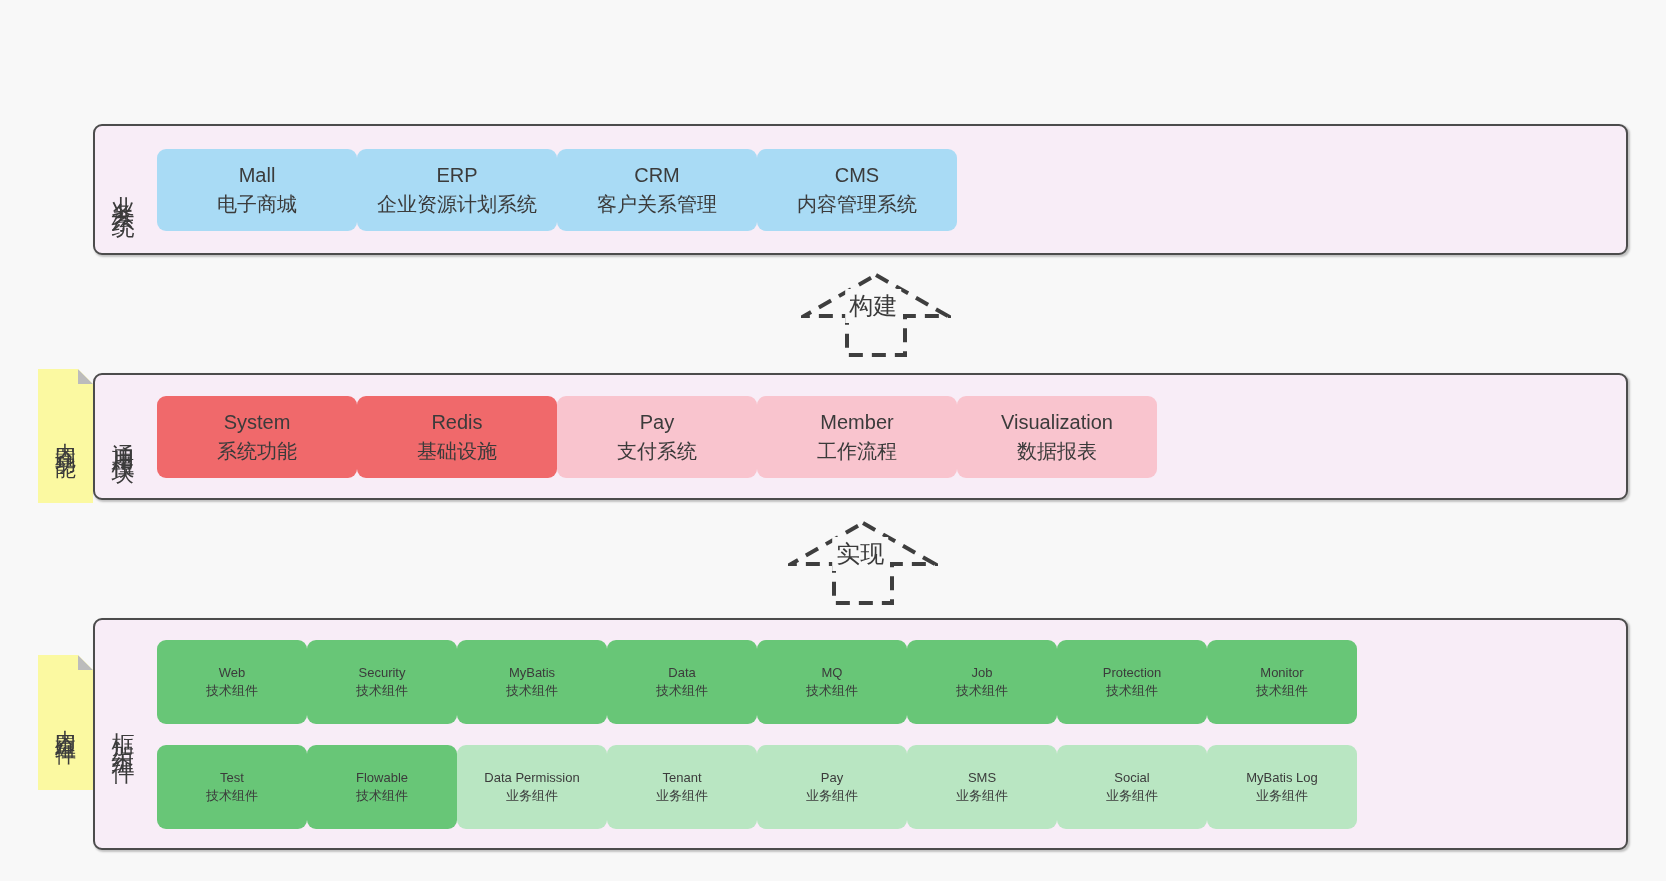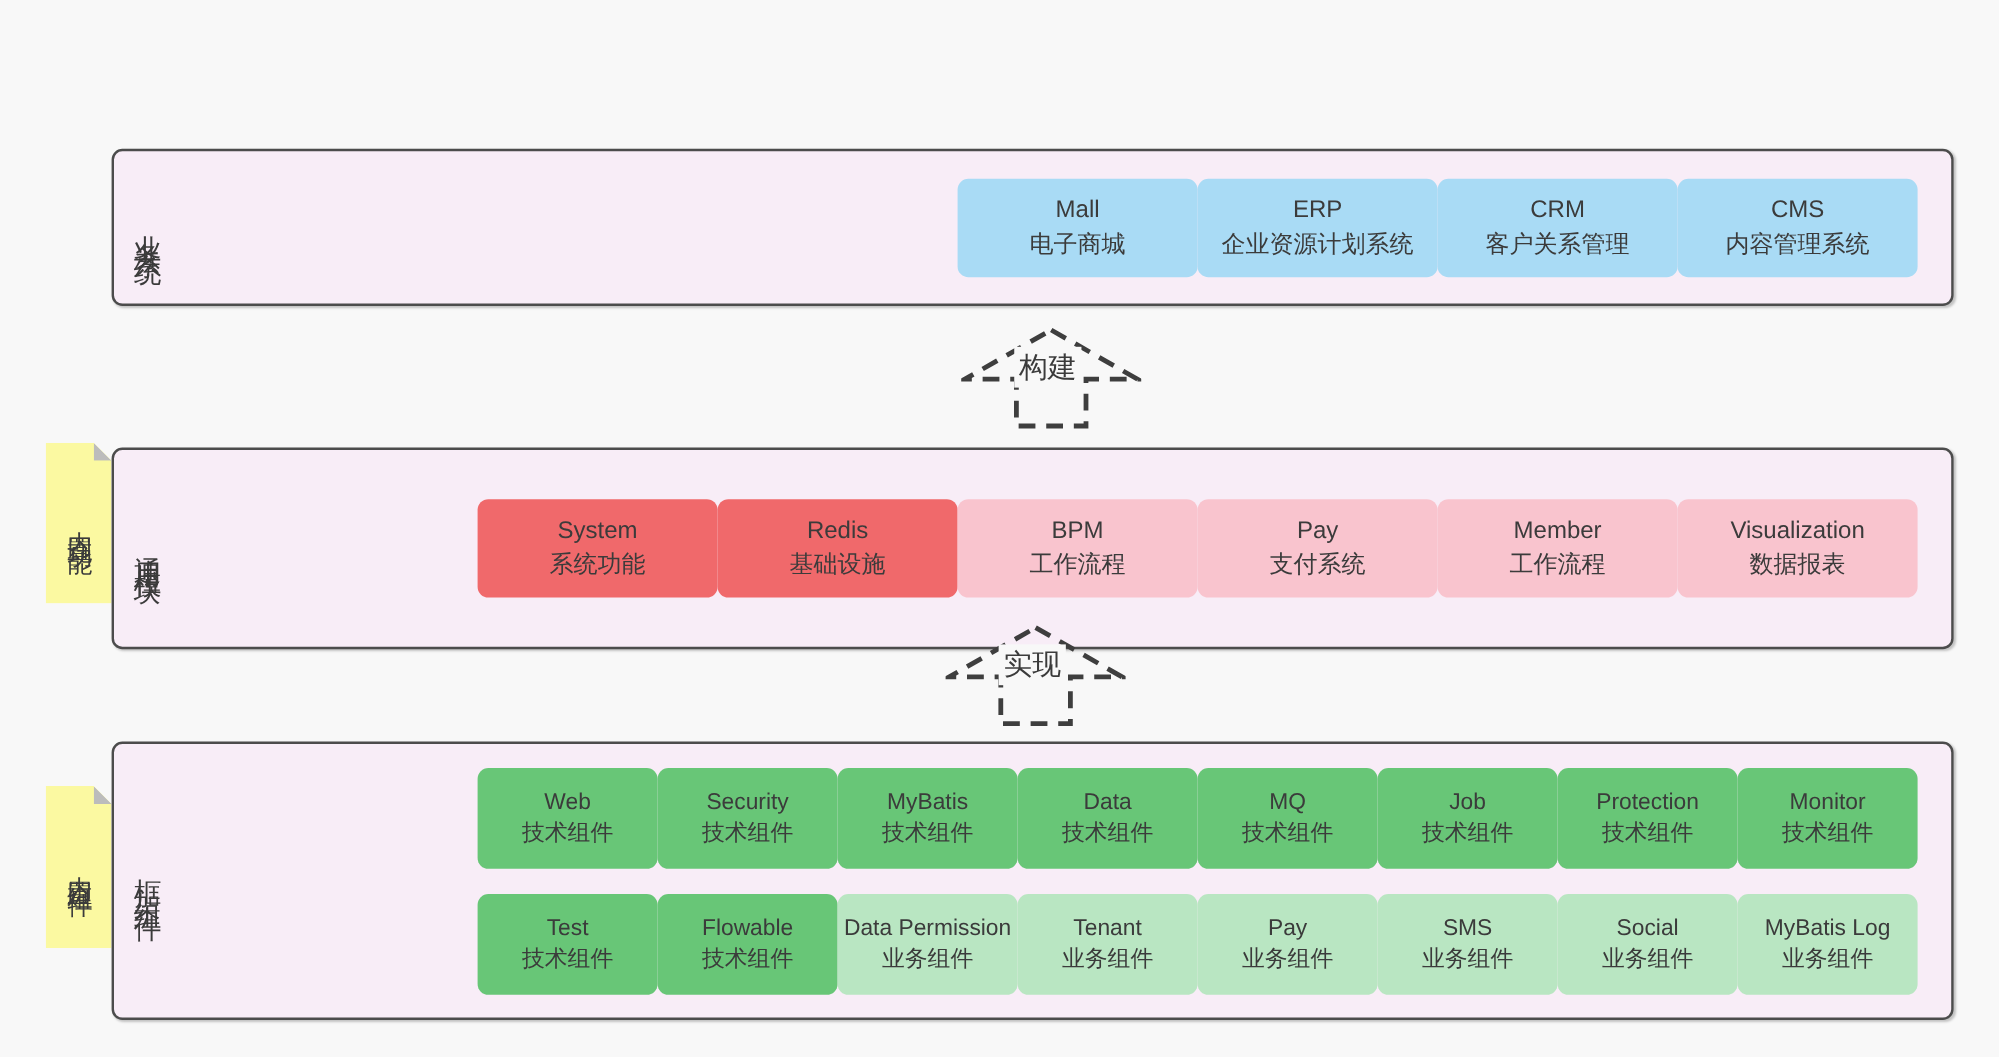--- a/index.html
+++ b/index.html
@@ -19,39 +19,39 @@
     left:93px; width:1535px;
     background: var(--section-bg, #f8edf7);
     border: 2px solid var(--section-border, #4c4c4c);
     border-radius: 9px;
     box-sizing: border-box;
     display:flex;
     align-items:stretch;
     box-shadow: 1.5px 1.5px 2px rgba(0,0,0,.22);
   }
   .panel-s1 { top:124px; height:131px; }
-  .panel-s2 { top:373px; height:168px; }
+  .panel-s2 { top:373px; height:127px; }
   .panel-s3 { top:618px; height:232px; }
 
   .v-label {
     flex:0 0 46px;
     display:flex; align-items:center; justify-content:center;
     writing-mode: vertical-rl;
     text-orientation: upright;
     font-size:23px;
     letter-spacing:6px;
     color: var(--text, #3b3b3b);
     padding-left:6px;
   }
   .panel-s3 .v-label { letter-spacing:10px; }
 
   .boxes {
     flex:1;
     display:flex;
-    justify-content:flex-end;
+    justify-content:flex-start;
     align-items:center;
     margin-left:10px;
     margin-right:28px;
   }
   .boxes-col {
     flex:1;
     display:flex;
     flex-direction:column;
     justify-content:center;
     gap:21px;
@@ -63,21 +63,21 @@
   .box {
     border-radius:9px;
     display:flex; flex-direction:column;
     align-items:center; justify-content:center;
     text-align:center;
     font-size:20px;
     line-height:1.45;
     color: var(--text, #3b3b3b);
   }
   .panel-s1 .box, .panel-s2 .box { width:200px; height:82px; }
-  .panel-s3 .box { width:150px; height:84px; font-size:19px; line-height:1.32; }
+  .panel-s3 .box { width:150px; height:84px; font-size:13px; line-height:1.32; }
 
   .box.blue       { background: var(--blue, #a9dbf5); }
   .box.red        { background: var(--red, #f0696b); }
   .box.pink       { background: var(--pink, #f9c4ce); }
   .box.green      { background: var(--green, #68c677); }
   .box.lightgreen { background: var(--lightgreen, #b9e6c2); }
 
   
   .tag {
     position:absolute;
@@ -172,24 +172,20 @@
     <div class="boxes">
         <div class="box red">
           <div>System</div>
           <div>系统功能</div>
         </div>
         <div class="box red">
           <div>Redis</div>
           <div>基础设施</div>
         </div>
         <div class="box pink">
-          <div>BPM</div>
-          <div>工作流程</div>
-        </div>
-        <div class="box pink">
           <div>Pay</div>
           <div>支付系统</div>
         </div>
         <div class="box pink">
           <div>Member</div>
           <div>工作流程</div>
         </div>
         <div class="box pink">
           <div>Visualization</div>
           <div>数据报表</div>

